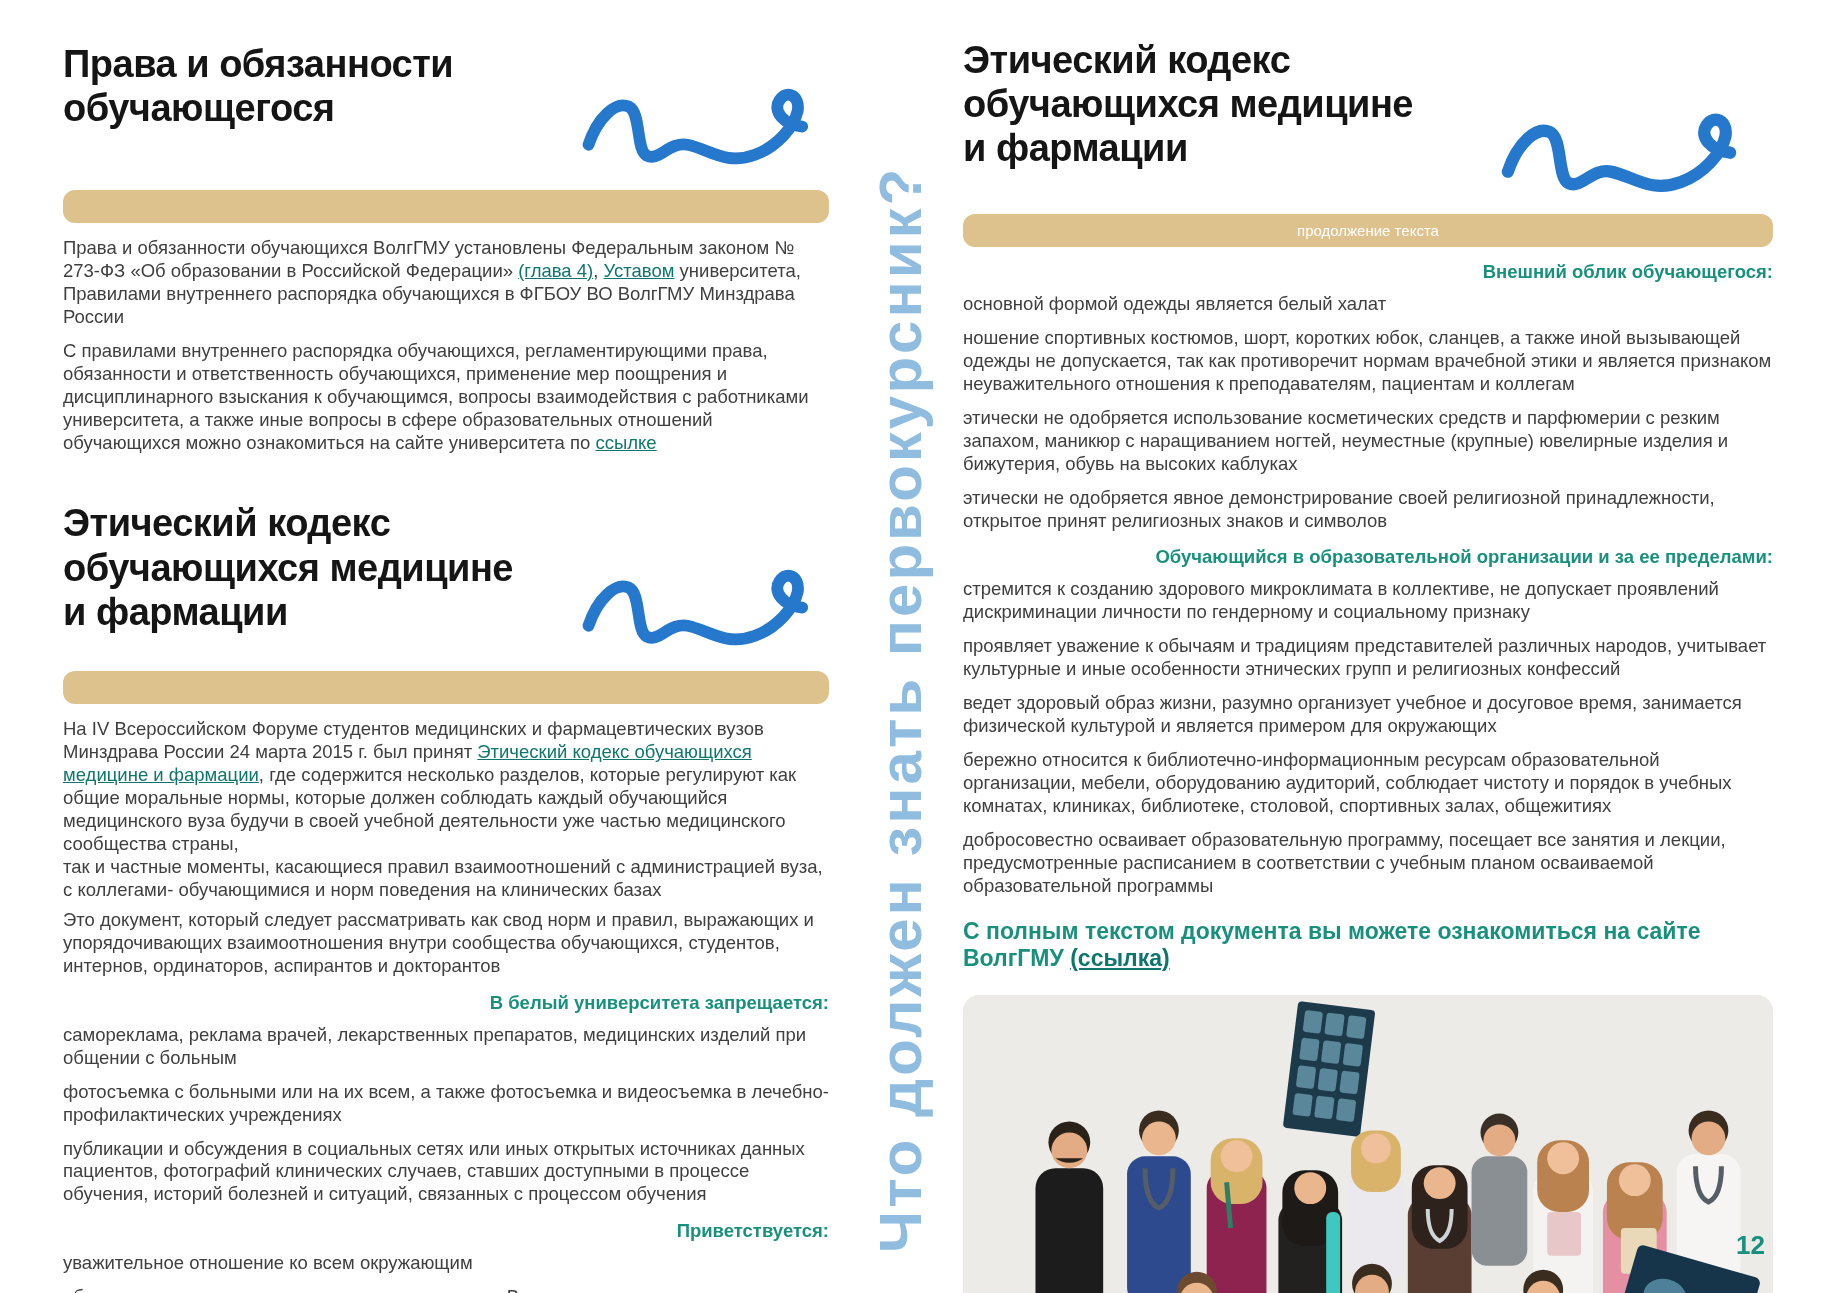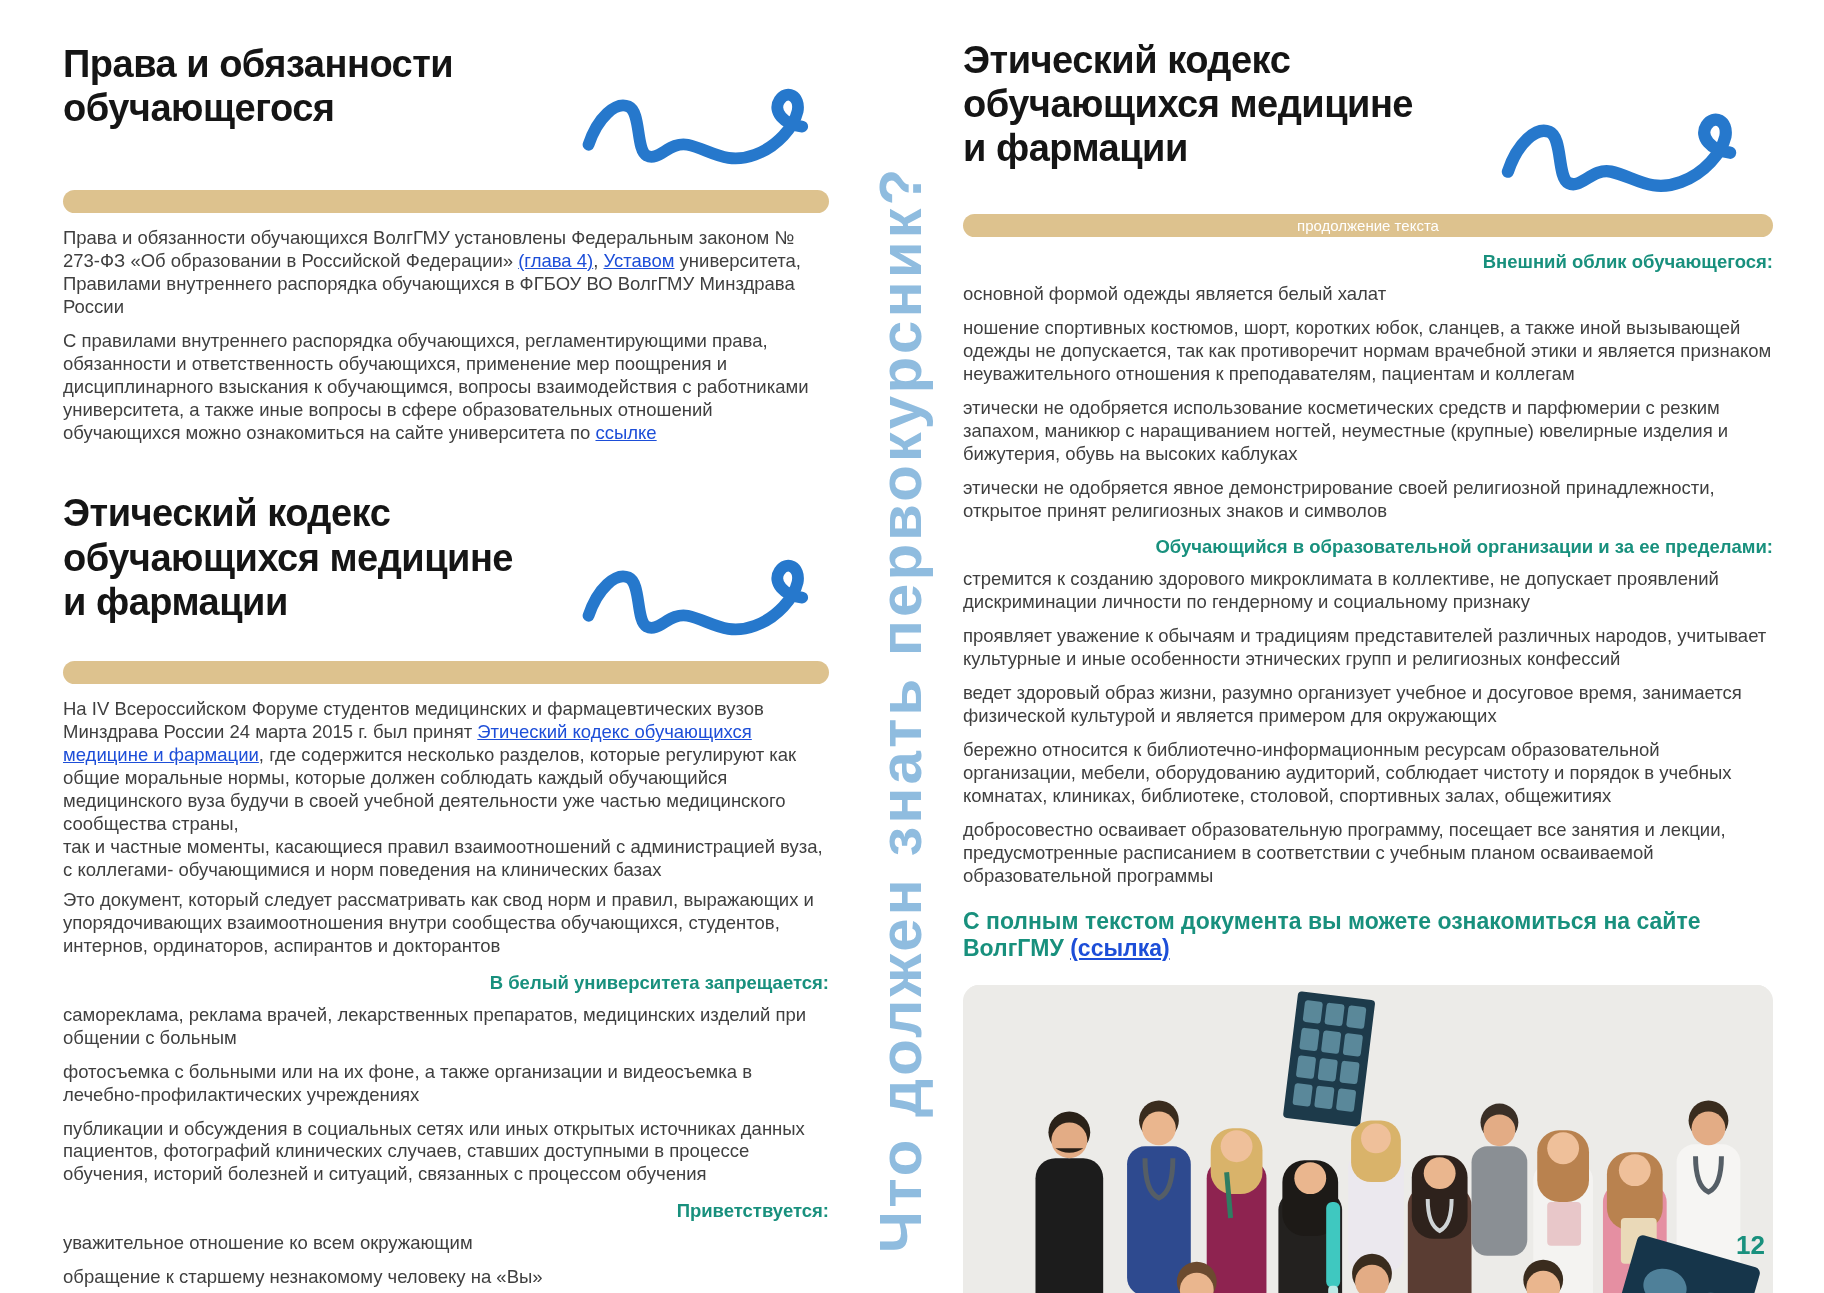--- a/index.html
+++ b/index.html
@@ -13,29 +13,29 @@
 
   .heading-row{display:flex;justify-content:space-between;align-items:flex-start;}
   h1{
     margin:0;font-size:38px;line-height:1.16;color:#151515;font-weight:bold;
     letter-spacing:-0.5px;max-width:470px;
   }
   .squiggle{flex:0 0 auto;}
   .squiggle svg{display:block;}
 
   .bar{
-    height:23px;border-radius:12px;background:#ddc28e;margin-top:18px;margin-bottom:14px;
+    height:33px;border-radius:12px;background:#ddc28e;margin-top:18px;margin-bottom:14px;
     display:flex;align-items:center;justify-content:center;
   }
   .bar-label{color:#ffffff;font-size:15px;line-height:1;}
 
   p.body{font-size:18.5px;line-height:1.24;margin:0 0 11px 0;}
   p.body.cont{margin-bottom:7px;}
   p.body.first-cont{margin-bottom:0;}
-  a.link{color:#1d4ed8;text-decoration:underline;cursor:pointer;}
+  a.link{color:#0f766e;text-decoration:underline;cursor:pointer;}
   .sub{font-size:18.5px;font-weight:bold;color:#18907d;margin:14px 0 10px 0;text-align:right;}
 
   .closing{font-size:23px;font-weight:bold;color:#18907d;margin-top:20px;}
 
   .section-gap{height:36px;}
 
   
   .vertical-title{position:absolute;left:858px;top:45px;width:104px;height:1212px;}
   .vertical-title span{
     position:absolute;left:8px;top:1208px;transform-origin:0 0;transform:rotate(-90deg);
@@ -83,21 +83,21 @@
     </div>
 
     <div class="bar"></div>
 
     <p class="body first-cont"><span>На IV Всероссийском Форуме студентов медицинских и фармацевтических вузов Минздрава России 24 марта 2015 г. был принят </span><a class="link">Этический кодекс обучающихся медицине и фармации</a><span>, где содержится несколько разделов, которые регулируют как общие моральные нормы, которые должен соблюдать каждый обучающийся медицинского вуза будучи в своей учебной деятельности уже частью медицинского сообщества страны,</span></p>
     <p class="body cont">так и частные моменты, касающиеся правил взаимоотношений с администрацией вуза, с коллегами- обучающимися и норм поведения на клинических базах</p>
     <p class="body">Это документ, который следует рассматривать как свод норм и правил, выражающих и упорядочивающих взаимоотношения внутри сообщества обучающихся, студентов, интернов, ординаторов, аспирантов и докторантов</p>
 
     <div class="sub">В белый университета запрещается:</div>
     <p class="body">самореклама, реклама врачей, лекарственных препаратов, медицинских изделий при общении с больным</p>
-    <p class="body">фотосъемка с больными или на их фоне, а также организации и видеосъемка в лечебно-профилактических учреждениях</p>
+    <p class="body">фотосъемка с больными или на их всем, а также фотосъемка и видеосъемка в лечебно-профилактических учреждениях</p>
     <p class="body">публикации и обсуждения в социальных сетях или иных открытых источниках данных пациентов, фотографий клинических случаев, ставших доступными в процессе обучения, историй болезней и ситуаций, связанных с процессом обучения</p>
 
     <div class="sub">Приветствуется:</div>
     <p class="body">уважительное отношение ко всем окружающим</p>
     <p class="body">обращение к старшему незнакомому человеку на «Вы»</p>
 
   </div>
 
   <div class="vertical-title">
     <span>Что должен знать первокурсник?</span>

